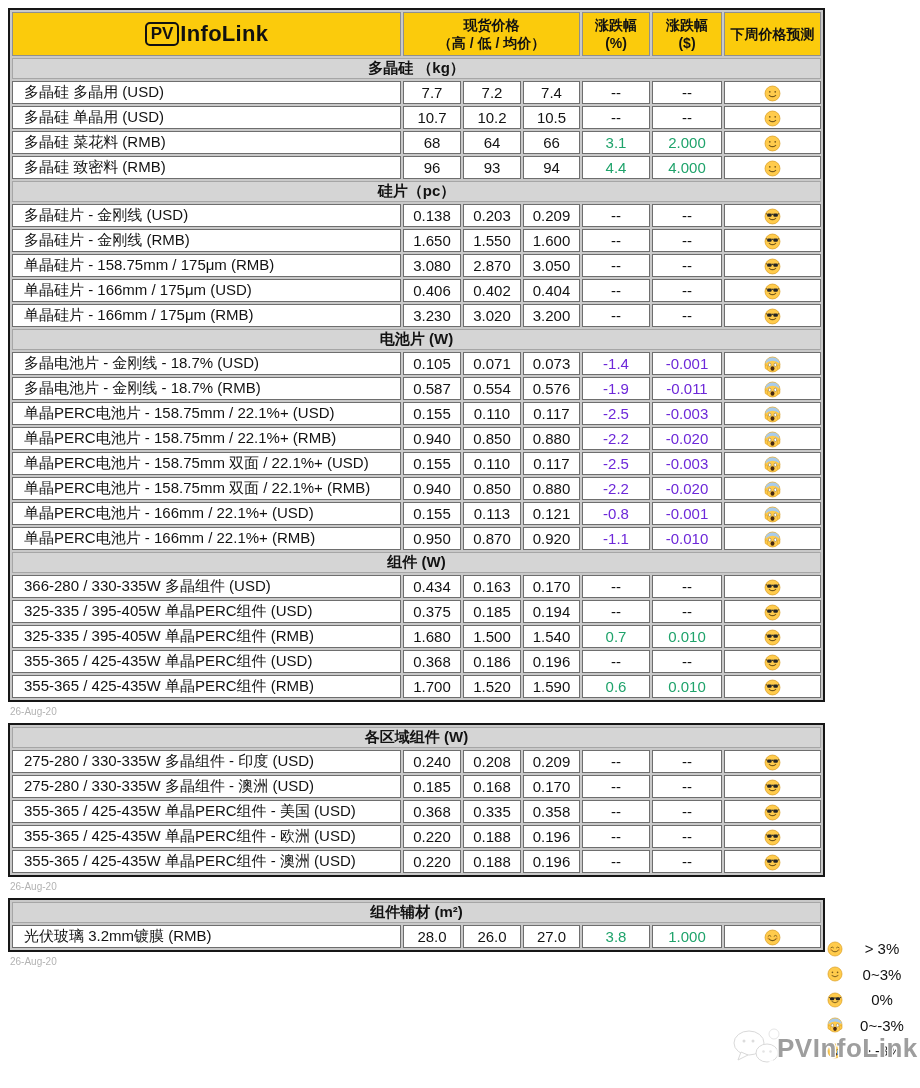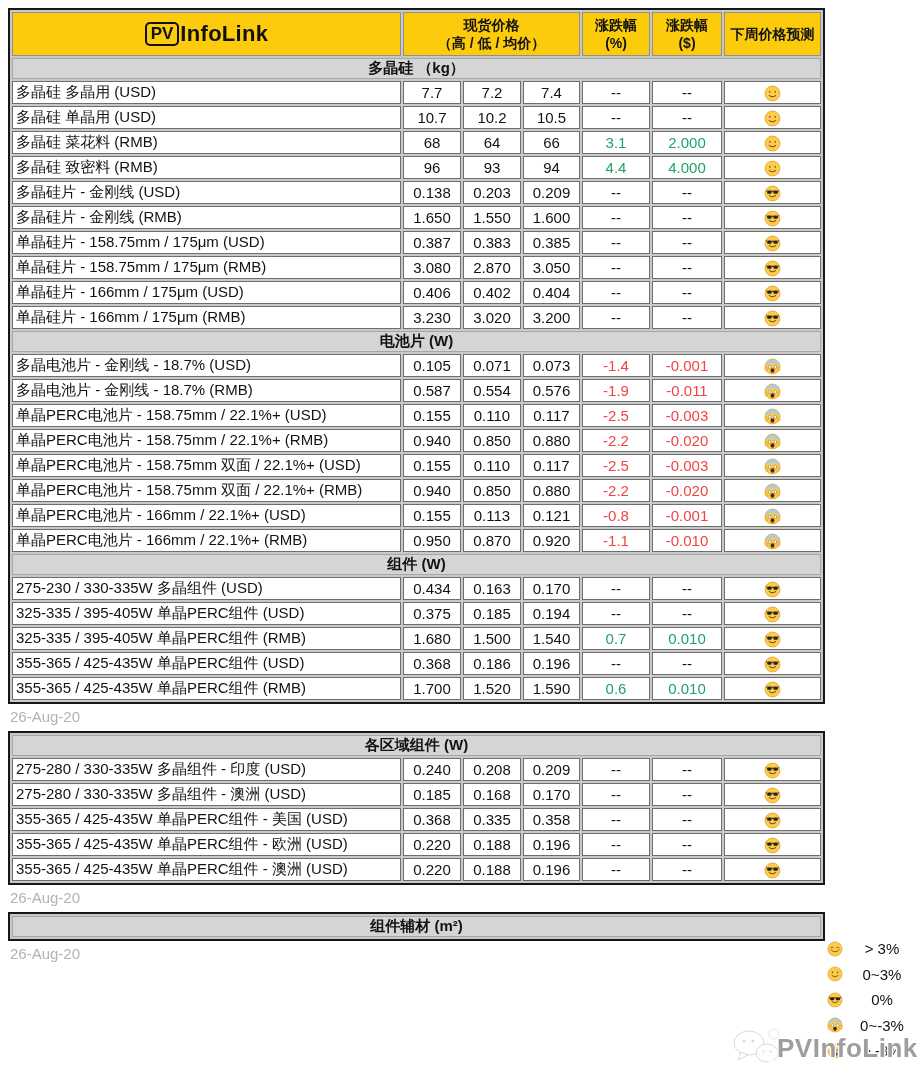--- a/index.html
+++ b/index.html
@@ -8,33 +8,33 @@
   .page { position:relative; width:920px; height:1088px; overflow:hidden; }
 
   table.price-table {
     border-collapse:separate; border-spacing:2px;
     background:#c9c9c9; border:2px solid #161616;
     table-layout:fixed; width:815px; margin-left:8px;
   }
   table.first { margin-top:8px; }
   td { background:#fff; border:1px solid #6e6e6e; font-size:15px; color:#121212;
        text-align:center; padding:0; height:23px; overflow:hidden; white-space:nowrap; }
-  td.name-cell { text-align:left; padding-left:3px; }
+  td.name-cell { text-align:left; padding-left:11px; }
   td.section-cell { background:#d5d5d5; border:1px solid #a6a6a6; font-weight:bold;
        height:20px; font-size:15px; }
   thead td.h { background:#fbcb0c; border:1px solid #8f8f8f; font-weight:bold;
        font-size:14px; height:44px; line-height:1.3; }
   td.logo-cell { background:#fbcb0c; border:1px solid #8f8f8f; }
   .logo-wrap { display:flex; align-items:center; justify-content:center; }
   .pv-box { display:inline-block; border:2.5px solid #111; border-radius:5px;
        padding:0 4px; font-weight:bold; font-size:17px; color:#111; margin-right:1px; }
   .logo-text { font-weight:bold; font-size:22px; color:#111; letter-spacing:0.3px;text-align:right; }
   .up { color:#1fa36b; }
-  .down { color:#ef4444; }
-  .date { margin:4px 12px 6px 10px; font-size:15px; color:#b3b3b3; }
+  .down { color:#6d28d9; }
+  .date { margin:4px 12px 6px 10px; font-size:10px; color:#b3b3b3; }
   svg.emoji { vertical-align:middle; }
 
   .legend { position:absolute; left:826px; top:936px; z-index:2; }
   .legend-item { display:flex; align-items:center; height:25.5px; }
   .legend-label { font-size:15px; color:#111; width:64px; text-align:center; }
   .legend-emoji { width:18px; display:flex; justify-content:center; margin-right:6px; }
 
   .watermark { position:absolute; left:731px; top:1026px; z-index:9;
        display:flex; align-items:center; }
   .wm-text { font-size:26px; font-weight:bold; color:#9e9e9e; letter-spacing:0.5px;
@@ -135,56 +135,43 @@
           <td class=" up">4.4</td>
           <td class=" up">4.000</td>
           <td><svg class="emoji" width="17" height="17" viewBox="0 0 20 20">
               <circle cx="10" cy="10" r="8.8" fill="#FFCB4C" stroke="#D6981B" stroke-width="0.8"></circle>
               <circle cx="6.8" cy="8" r="1" fill="#7a5b1a"></circle>
               <circle cx="13.2" cy="8" r="1" fill="#7a5b1a"></circle>
               <path d="M6.2 12.1 Q10 15.3 13.8 12.1" stroke="#7a5b1a" stroke-width="1.2" fill="none" stroke-linecap="round"></path>
             </svg></td>
         </tr>
         <tr>
+          <td colspan="7" class="section-cell">硅片（pc）</td>
+        </tr>
+        <tr>
           <td class="name-cell">多晶硅片 - 金刚线 (USD)</td>
           <td>0.138</td>
           <td>0.203</td>
           <td>0.209</td>
           <td>--</td>
           <td>--</td>
           <td><svg class="emoji" width="17" height="17" viewBox="0 0 20 20">
               <circle cx="10" cy="10" r="8.8" fill="#FFCB4C" stroke="#D6981B" stroke-width="0.8"></circle>
               <rect x="3.7" y="6.5" width="5.3" height="3.7" rx="1.5" fill="#242424"></rect>
               <rect x="11" y="6.5" width="5.3" height="3.7" rx="1.5" fill="#242424"></rect>
               <path d="M8.8 7.4 h2.4" stroke="#242424" stroke-width="1.3"></path>
               <path d="M3.7 7.3 L2.3 6.6 M16.3 7.3 L17.7 6.6" stroke="#242424" stroke-width="1"></path>
               <path d="M6.2 12.1 Q10 15.3 13.8 12.1" stroke="#7a5b1a" stroke-width="1.2" fill="none" stroke-linecap="round"></path>
             </svg></td>
         </tr>
         <tr>
           <td class="name-cell">多晶硅片 - 金刚线 (RMB)</td>
           <td>1.650</td>
           <td>1.550</td>
           <td>1.600</td>
-          <td>--</td>
-          <td>--</td>
-          <td><svg class="emoji" width="17" height="17" viewBox="0 0 20 20">
-              <circle cx="10" cy="10" r="8.8" fill="#FFCB4C" stroke="#D6981B" stroke-width="0.8"></circle>
-              <rect x="3.7" y="6.5" width="5.3" height="3.7" rx="1.5" fill="#242424"></rect>
-              <rect x="11" y="6.5" width="5.3" height="3.7" rx="1.5" fill="#242424"></rect>
-              <path d="M8.8 7.4 h2.4" stroke="#242424" stroke-width="1.3"></path>
-              <path d="M3.7 7.3 L2.3 6.6 M16.3 7.3 L17.7 6.6" stroke="#242424" stroke-width="1"></path>
-              <path d="M6.2 12.1 Q10 15.3 13.8 12.1" stroke="#7a5b1a" stroke-width="1.2" fill="none" stroke-linecap="round"></path>
-            </svg></td>
-        </tr>
-        <tr>
-          <td class="name-cell">单晶硅片 - 158.75mm / 175μm (USD)</td>
-          <td>0.387</td>
-          <td>0.383</td>
-          <td>0.385</td>
           <td>--</td>
           <td>--</td>
           <td><svg class="emoji" width="17" height="17" viewBox="0 0 20 20">
               <circle cx="10" cy="10" r="8.8" fill="#FFCB4C" stroke="#D6981B" stroke-width="0.8"></circle>
               <rect x="3.7" y="6.5" width="5.3" height="3.7" rx="1.5" fill="#242424"></rect>
               <rect x="11" y="6.5" width="5.3" height="3.7" rx="1.5" fill="#242424"></rect>
               <path d="M8.8 7.4 h2.4" stroke="#242424" stroke-width="1.3"></path>
               <path d="M3.7 7.3 L2.3 6.6 M16.3 7.3 L17.7 6.6" stroke="#242424" stroke-width="1"></path>
               <path d="M6.2 12.1 Q10 15.3 13.8 12.1" stroke="#7a5b1a" stroke-width="1.2" fill="none" stroke-linecap="round"></path>
             </svg></td>
@@ -373,21 +360,21 @@
               <ellipse cx="13.3" cy="10.4" rx="1.5" ry="2" fill="#fff" stroke="#555" stroke-width="0.5"></ellipse>
               <ellipse cx="10" cy="14.8" rx="2.3" ry="2.6" fill="#4a2a10"></ellipse>
               <ellipse cx="2.8" cy="13" rx="1.6" ry="2.5" fill="#FFCB4C" stroke="#D6981B" stroke-width="0.6"></ellipse>
               <ellipse cx="17.2" cy="13" rx="1.6" ry="2.5" fill="#FFCB4C" stroke="#D6981B" stroke-width="0.6"></ellipse>
             </svg></td>
         </tr>
         <tr>
           <td colspan="7" class="section-cell">组件 (W)</td>
         </tr>
         <tr>
-          <td class="name-cell">275-230 / 330-335W 多晶组件 (USD)</td>
+          <td class="name-cell">366-280 / 330-335W 多晶组件 (USD)</td>
           <td>0.434</td>
           <td>0.163</td>
           <td>0.170</td>
           <td>--</td>
           <td>--</td>
           <td><svg class="emoji" width="17" height="17" viewBox="0 0 20 20">
               <circle cx="10" cy="10" r="8.8" fill="#FFCB4C" stroke="#D6981B" stroke-width="0.8"></circle>
               <rect x="3.7" y="6.5" width="5.3" height="3.7" rx="1.5" fill="#242424"></rect>
               <rect x="11" y="6.5" width="5.3" height="3.7" rx="1.5" fill="#242424"></rect>
               <path d="M8.8 7.4 h2.4" stroke="#242424" stroke-width="1.3"></path>
@@ -567,20 +554,36 @@
         <col style="width:58px">
         <col style="width:58px">
       <col style="width:57px">
         <col style="width:68px">
         <col style="width:70px">
         <col style="width:97px">
     </colgroup>
     <tbody>
         <tr>
           <td colspan="7" class="section-cell">组件辅材 (m²)</td>
+        </tr>
+        <tr>
+          <td class="name-cell">光伏玻璃 3.2mm镀膜 (RMB)</td>
+          <td>28.0</td>
+          <td>26.0</td>
+          <td>27.0</td>
+          <td class=" up">3.8</td>
+          <td class=" up">1.000</td>
+          <td><svg class="emoji" width="17" height="17" viewBox="0 0 20 20">
+              <circle cx="10" cy="10" r="8.8" fill="#FFCB4C" stroke="#D6981B" stroke-width="0.8"></circle>
+              <path d="M4.8 8.4 Q6.5 6.3 8.2 8.4" stroke="#7a5b1a" stroke-width="1.1" fill="none" stroke-linecap="round"></path>
+              <path d="M11.8 8.4 Q13.5 6.3 15.2 8.4" stroke="#7a5b1a" stroke-width="1.1" fill="none" stroke-linecap="round"></path>
+              <circle cx="4.7" cy="10.9" r="1.3" fill="#F3A13C" opacity="0.85"></circle>
+              <circle cx="15.3" cy="10.9" r="1.3" fill="#F3A13C" opacity="0.85"></circle>
+              <path d="M5.8 11.6 Q10 15.8 14.2 11.6" stroke="#7a5b1a" stroke-width="1.2" fill="none" stroke-linecap="round"></path>
+            </svg></td>
         </tr>
       </tbody>
   </table>
   <div class="date">26-Aug-20</div>
 
   <div class="legend">
       <div class="legend-item">
         <span class="legend-emoji">
           <svg class="emoji" width="16" height="16" viewBox="0 0 20 20">
             <circle cx="10" cy="10" r="8.8" fill="#FFCB4C" stroke="#D6981B" stroke-width="0.8"></circle>

